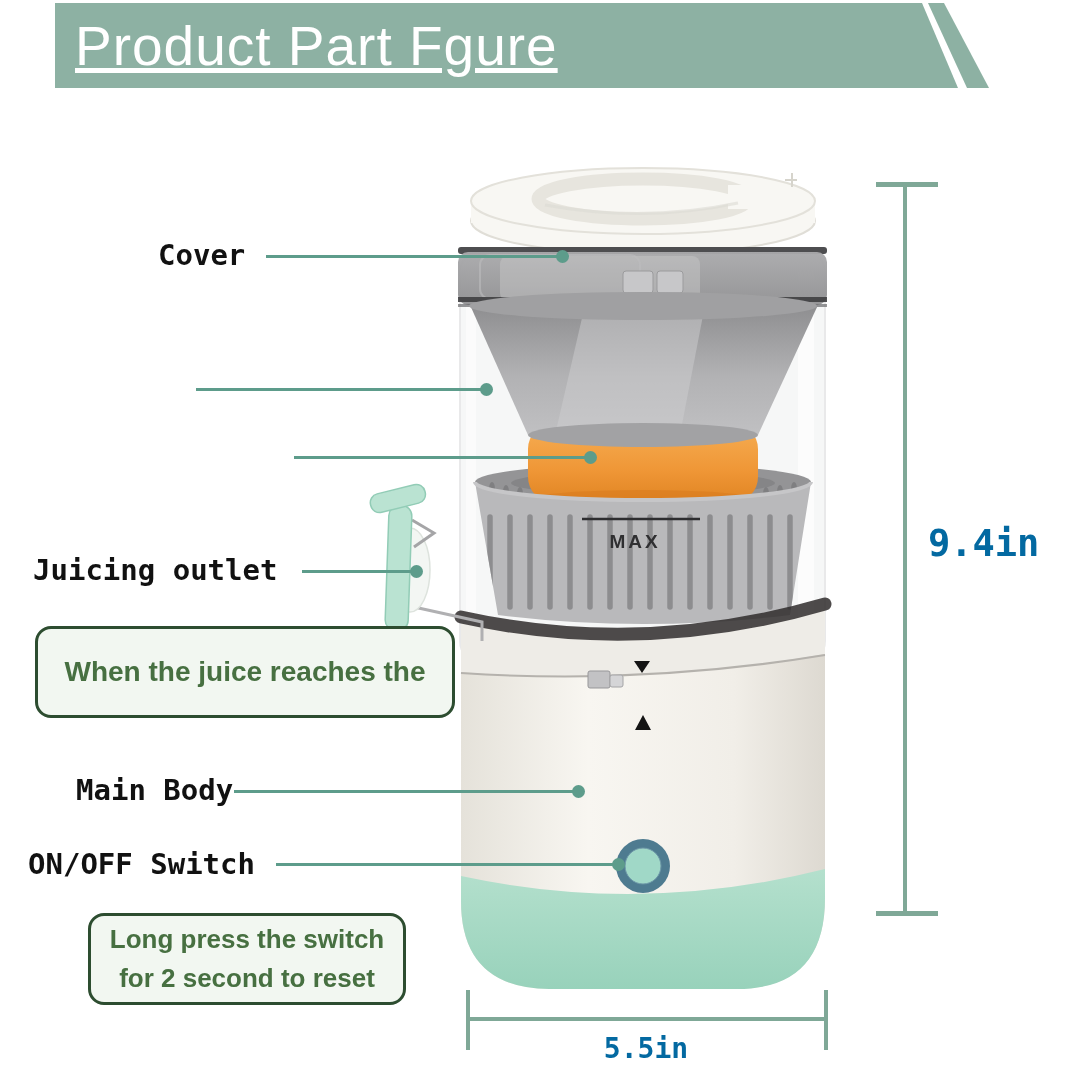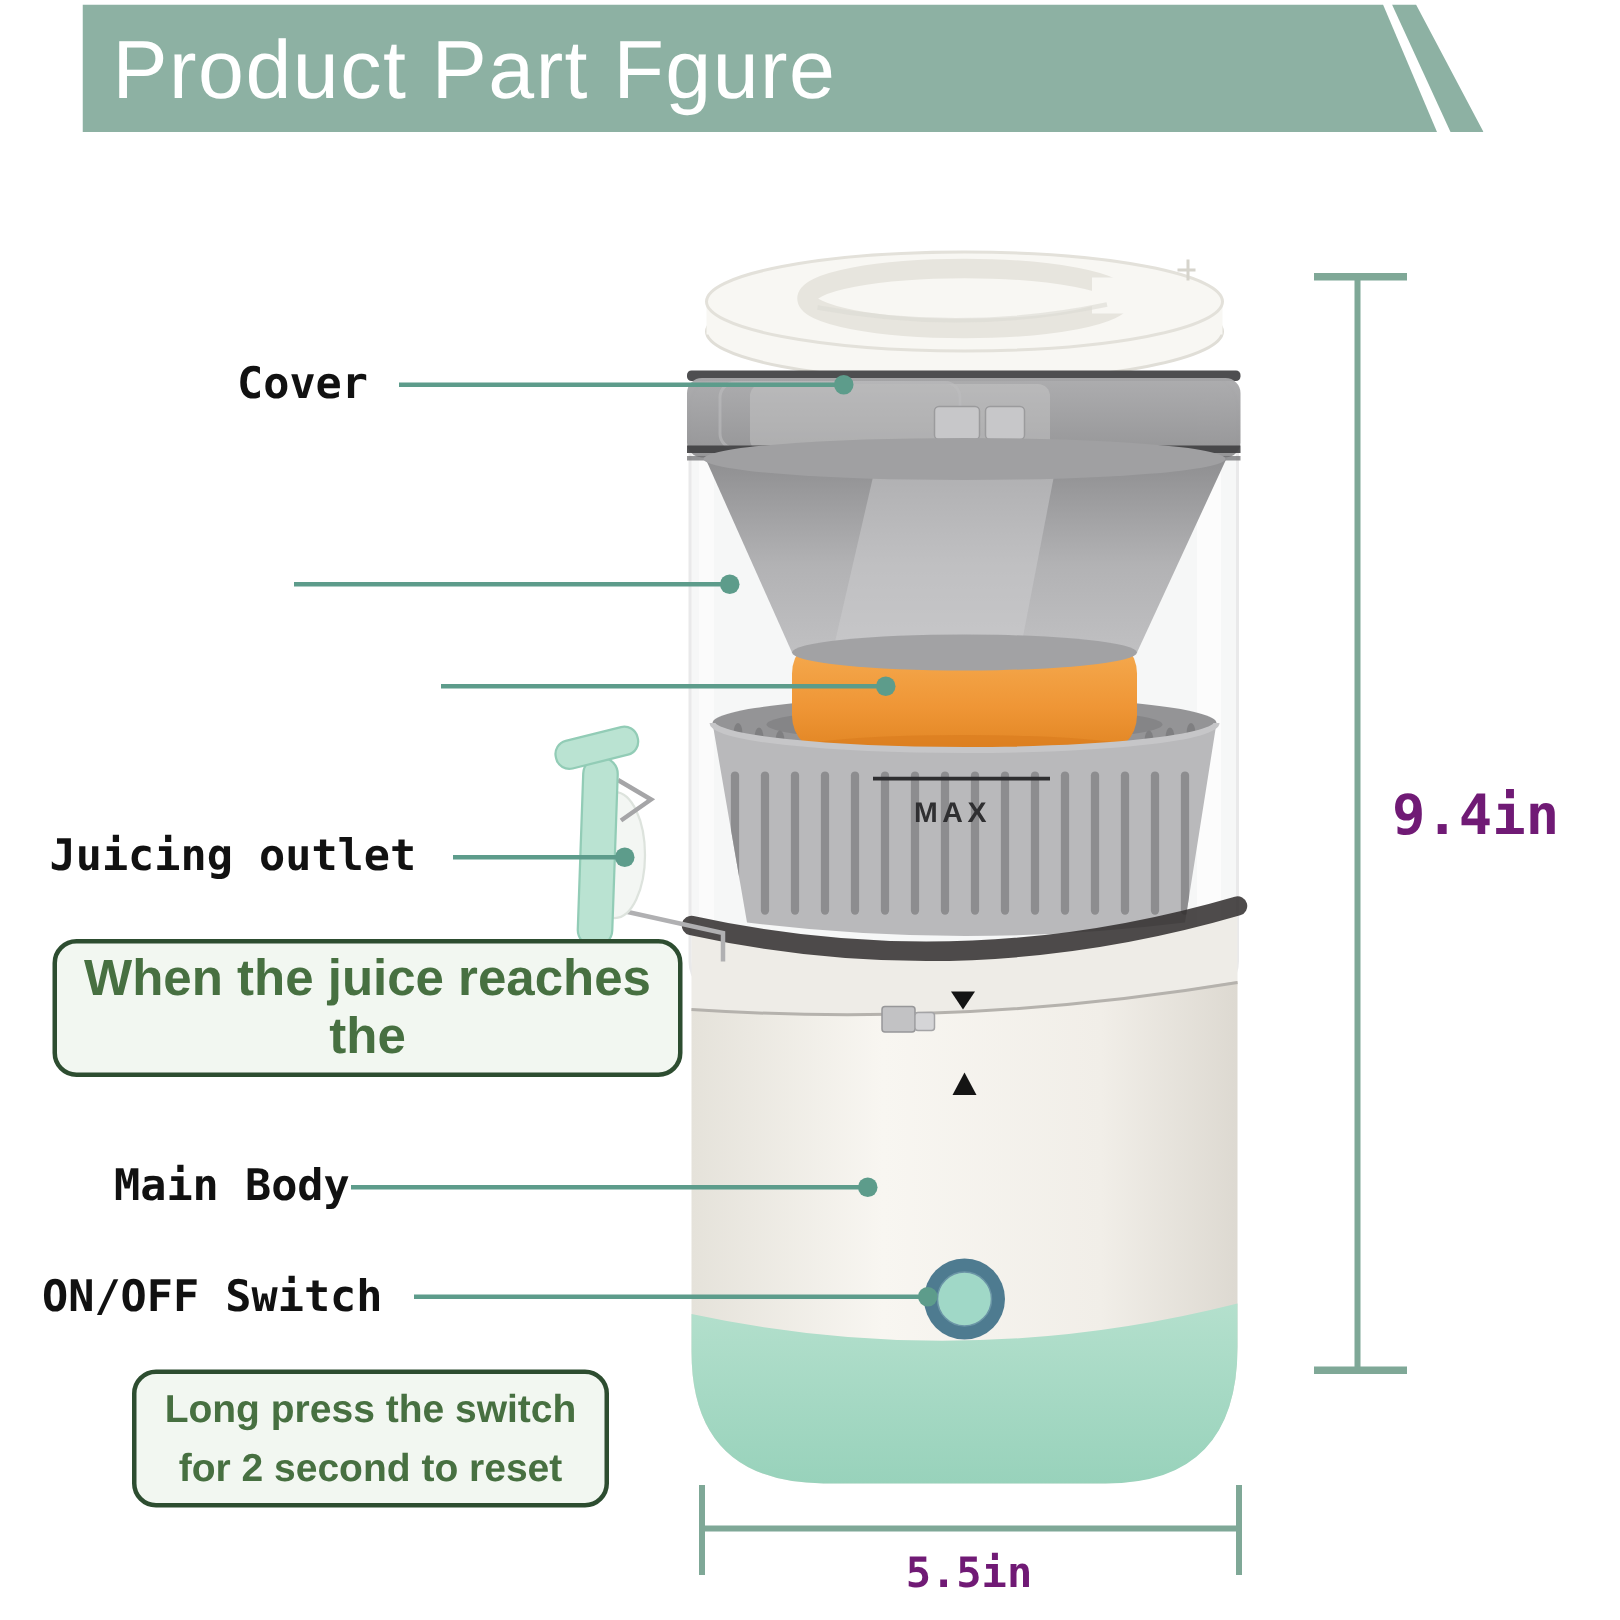--- a/index.html
+++ b/index.html
@@ -9,21 +9,21 @@
     --button_ring:#4e7b90; --button_center:#a0d8c7;
   }
   html,body{margin:0;padding:0;background:#fff;}
   .canvas{position:relative;width:1080px;height:1080px;background:#ffffff;overflow:hidden;
           font-family:"Liberation Sans",sans-serif;}
   
   .banner{position:absolute;left:0;top:0;width:1080px;height:92px;background:var(--banner_bg,#8db1a3);
           clip-path:polygon(55px 3px,922px 3px,958px 88px,55px 88px);
           display:flex;align-items:center;}
   .banner h1{margin:0 0 0 75px;font-size:55px;font-weight:500;color:#ffffff;letter-spacing:1px;
-             font-family:"Liberation Sans",sans-serif;}
+             font-family:"Liberation Sans",sans-serif;text-decoration:underline;}
   .banner-stripe{position:absolute;left:0;top:0;width:1080px;height:92px;background:var(--banner_bg,#8db1a3);
           clip-path:polygon(928px 3px,944px 3px,989px 88px,967px 88px);}
   
   .juicer{position:absolute;left:330px;top:155px;width:540px;height:840px;}
   
   .part-label{position:absolute;font-family:"DejaVu Sans Mono",monospace;font-weight:bold;
               font-size:29px;color:var(--label_text,#111);white-space:nowrap;line-height:30px;}
   .lbl-cover{left:158px;top:240px;}
   .lbl-cup-body{left:50px;top:362px;}
   .lbl-cone{left:66px;top:441px;}
@@ -42,32 +42,32 @@
   .dot-cup-body{left:480px;top:383px;}
   .dot-cone{left:584px;top:451px;}
   .dot-outlet{left:410px;top:565px;}
   .dot-main-body{left:572px;top:785px;}
   .dot-switch{left:612px;top:858px;}
   
   .note-box{position:absolute;border:3.5px solid var(--note_border,#2d4d30);border-radius:16px;
             background:var(--note_bg,#f2f7f1);color:var(--note_text,#477041);
             display:flex;flex-direction:column;justify-content:space-evenly;align-items:center;
             text-align:center;font-weight:bold;box-sizing:border-box;}
-  .note-outlet{left:35px;top:626px;width:420px;height:92px;font-size:34px;}
+  .note-outlet{left:35px;top:626px;width:420px;height:92px;font-size:28px;}
   .note-switch{left:88px;top:913px;width:318px;height:92px;font-size:26px;}
   
   .dim{position:absolute;background:var(--dimension,#7fa897);}
   .dim-vline{left:903px;top:184px;width:4px;height:730px;}
   .dim-vcap-top{left:876px;top:182px;width:62px;height:5px;}
   .dim-vcap-bot{left:876px;top:911px;width:62px;height:5px;}
   .dim-hline{left:466px;top:1017px;width:362px;height:4px;}
   .dim-tick-left{left:466px;top:990px;width:4px;height:60px;}
   .dim-tick-right{left:824px;top:990px;width:4px;height:60px;}
   .dim-label{position:absolute;font-family:"DejaVu Sans Mono",monospace;font-weight:bold;
-             color:#701a75;white-space:nowrap;}
+             color:#0369a1;white-space:nowrap;}
   .dim-height{left:928px;top:522px;font-size:37px;}
   .dim-width{left:564px;top:1032px;width:164px;text-align:center;font-size:28px;}
 </style>
 </head>
 <body>
 
 <div class="canvas">
 
   <div class="banner">
     <h1>Product Part Fgure</h1>

